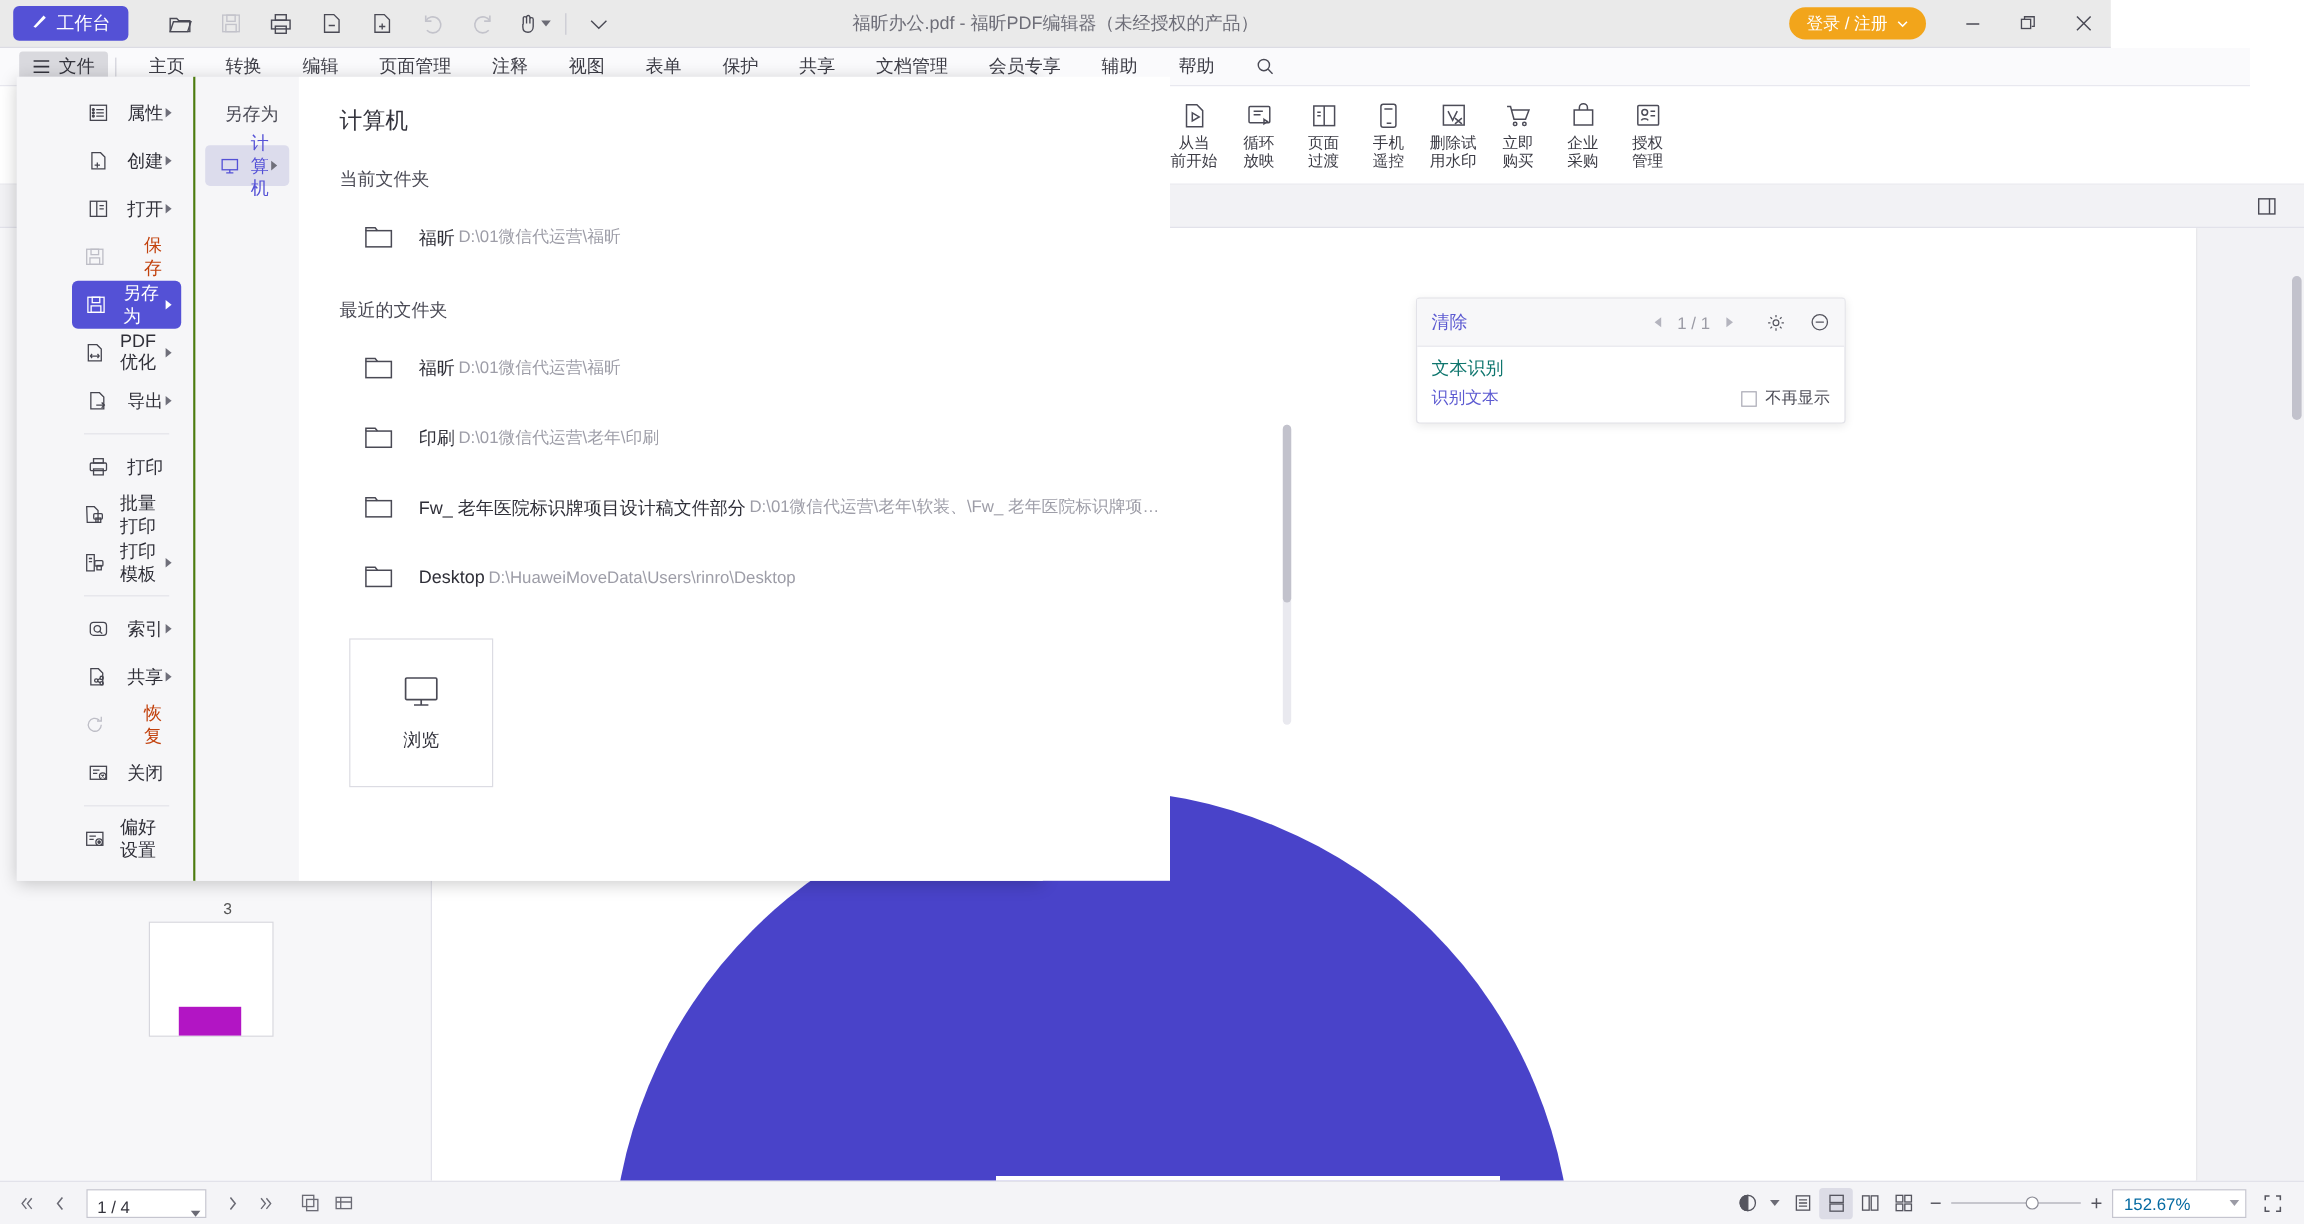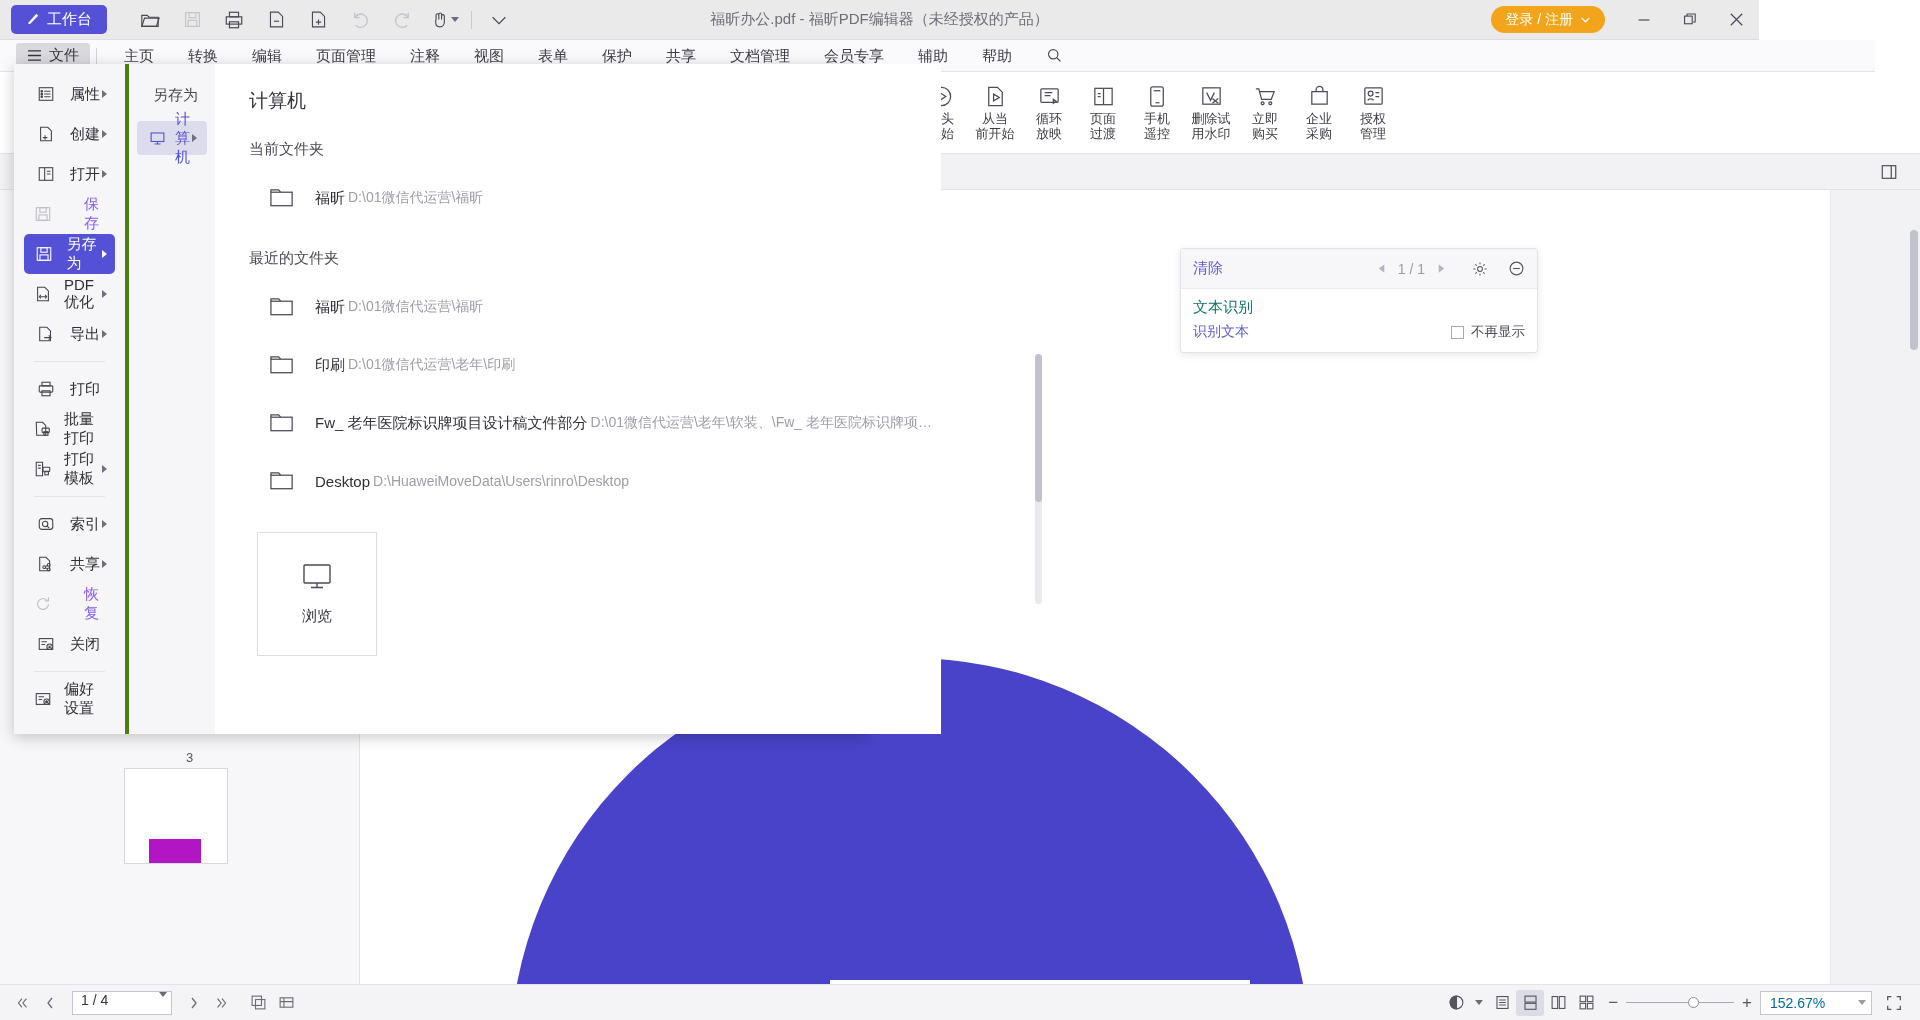--- a/index.html
+++ b/index.html
@@ -148,21 +148,21 @@
   
   .statusbar{
     position:absolute; left:0; bottom:0; width:1920px; height:36px;
     background:#f4f4f7; border-top:1px solid #e2e2ea;
     display:flex; align-items:center;
   }
   .sb-left{ display:flex; align-items:center; padding-left:10px; gap:4px; color:#6b6b75;}
   .sb-left .ico{ width:24px;height:26px;display:flex;align-items:center;justify-content:center;cursor:pointer;}
   .pagebox{
     width:100px; height:24px; border:1px solid #c5c5cf; background:#fff;
-    display:flex; align-items:flex-start; justify-content:space-between;
+    display:flex; align-items:flex-end; justify-content:space-between;
     padding:0 4px 0 8px; font-size:14px; color:#33333c; margin:0 6px;
   }
   .caret-dn{ width:0;height:0;border-left:4px solid transparent;border-right:4px solid transparent;border-top:5px solid #6b6b75;}
   .sb-right{ margin-left:auto; display:flex; align-items:center; padding-right:12px; gap:0; color:#55555f;}
   .sb-right .ico{ width:28px;height:26px;display:flex;align-items:center;justify-content:center;cursor:pointer;}
   .sb-right .ico.active{ background:#dcdce6; border-radius:3px; }
   .zoomwrap{ display:flex; align-items:center; gap:8px; margin:0 8px;}
   .slider{ position:relative; width:108px; height:14px; display:flex; align-items:center;}
   .slider .track{ width:100%; height:1px; background:#a8a8b2;}
   .slider .knob{ position:absolute; left:62px; width:11px;height:11px;border-radius:50%;
@@ -173,35 +173,35 @@
     font-size:14px;color:#0369a1;
   }
   .caret-sm{ width:0;height:0;border-left:4px solid transparent;border-right:4px solid transparent;border-top:5px solid #9b9ba5;}
 
   
   .filemenu{
     position:absolute; left:14px; top:64px; width:855px; height:670px;
     background:#f6f6f8; box-shadow:0 3px 14px rgba(0,0,0,.22);
     display:flex; z-index:50;
   }
-  .fm-left{ width:152px; background:#f6f6f8; padding-top:10px; border-right:4px solid #4d7c0f;}
+  .fm-left{ width:152px; background:#f6f6f8; padding-top:10px; border-right:2px solid #4d7c0f;padding-left:36px;}
   .fm-item{
     display:flex; align-items:center; height:40px; margin:0 10px; padding:0 10px;
     border-radius:5px; cursor:pointer; color:#2f2f38; font-size:15px; position:relative;
   }
   .fm-item .ic{ width:24px; display:flex; align-items:center; justify-content:center; color:#45454f; }
   .fm-item .tx{ margin-left:12px; }
   .fm-item .arr{
     position:absolute; right:8px; width:0;height:0;
     border-top:4px solid transparent;border-bottom:4px solid transparent;border-left:5px solid #6f6f7a;
   }
   .fm-item.sel{ background:#5451d6; color:#fff; }
   .fm-item.sel .ic{ color:#fff; }
   .fm-item.sel .arr{ border-left-color:#fff; }
-  .fm-item.dis{ color:#8b5cf6; cursor:default;gap:20px; }
+  .fm-item.dis{ color:#c2410c; cursor:default;gap:20px; }
   .fm-item.dis .ic{ color:#bdbdc6; }
   .fm-div{ height:1px; background:#e3e3e9; margin:7px 20px; }
 
   .fm-mid{ width:181px; background:#f6f6f8; padding-top:22px; }
   .fm-mid .hd{ font-size:15px; color:#4a4a55; padding-left:24px; margin-bottom:16px;}
   .fm-mid .mi{
     display:flex; align-items:center; height:34px; margin:0 8px; padding:0 12px;
     border-radius:4px; background:#dcdcec; color:#5451d6; cursor:pointer; font-size:15px;
     position:relative;
   }

